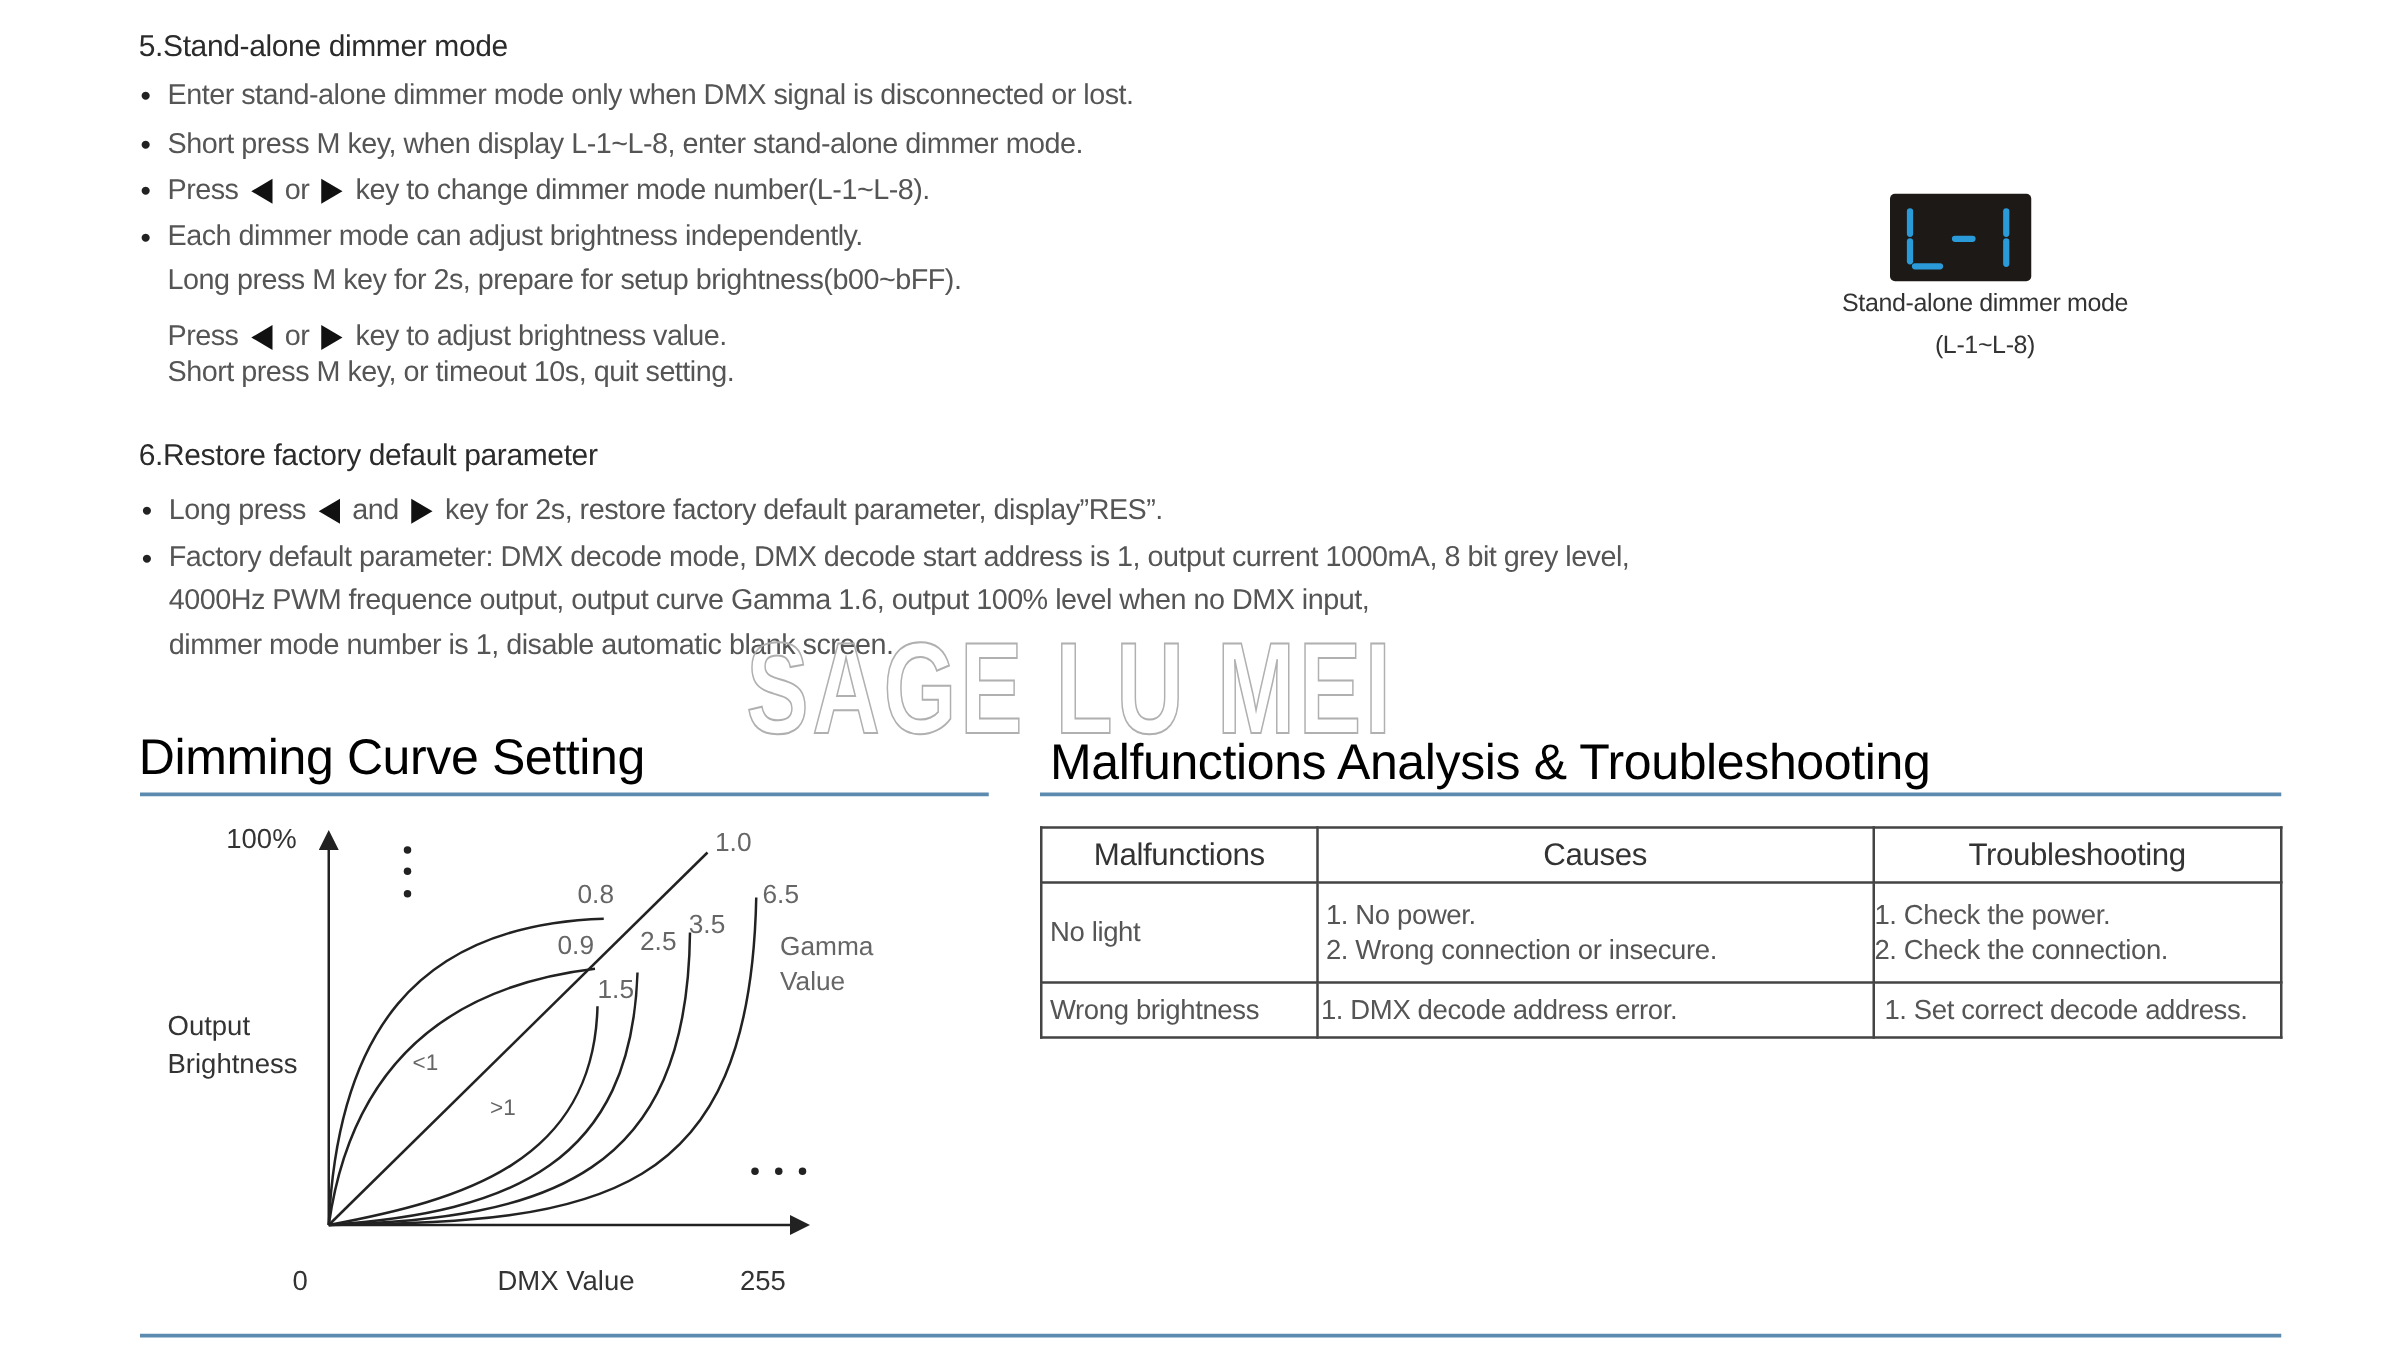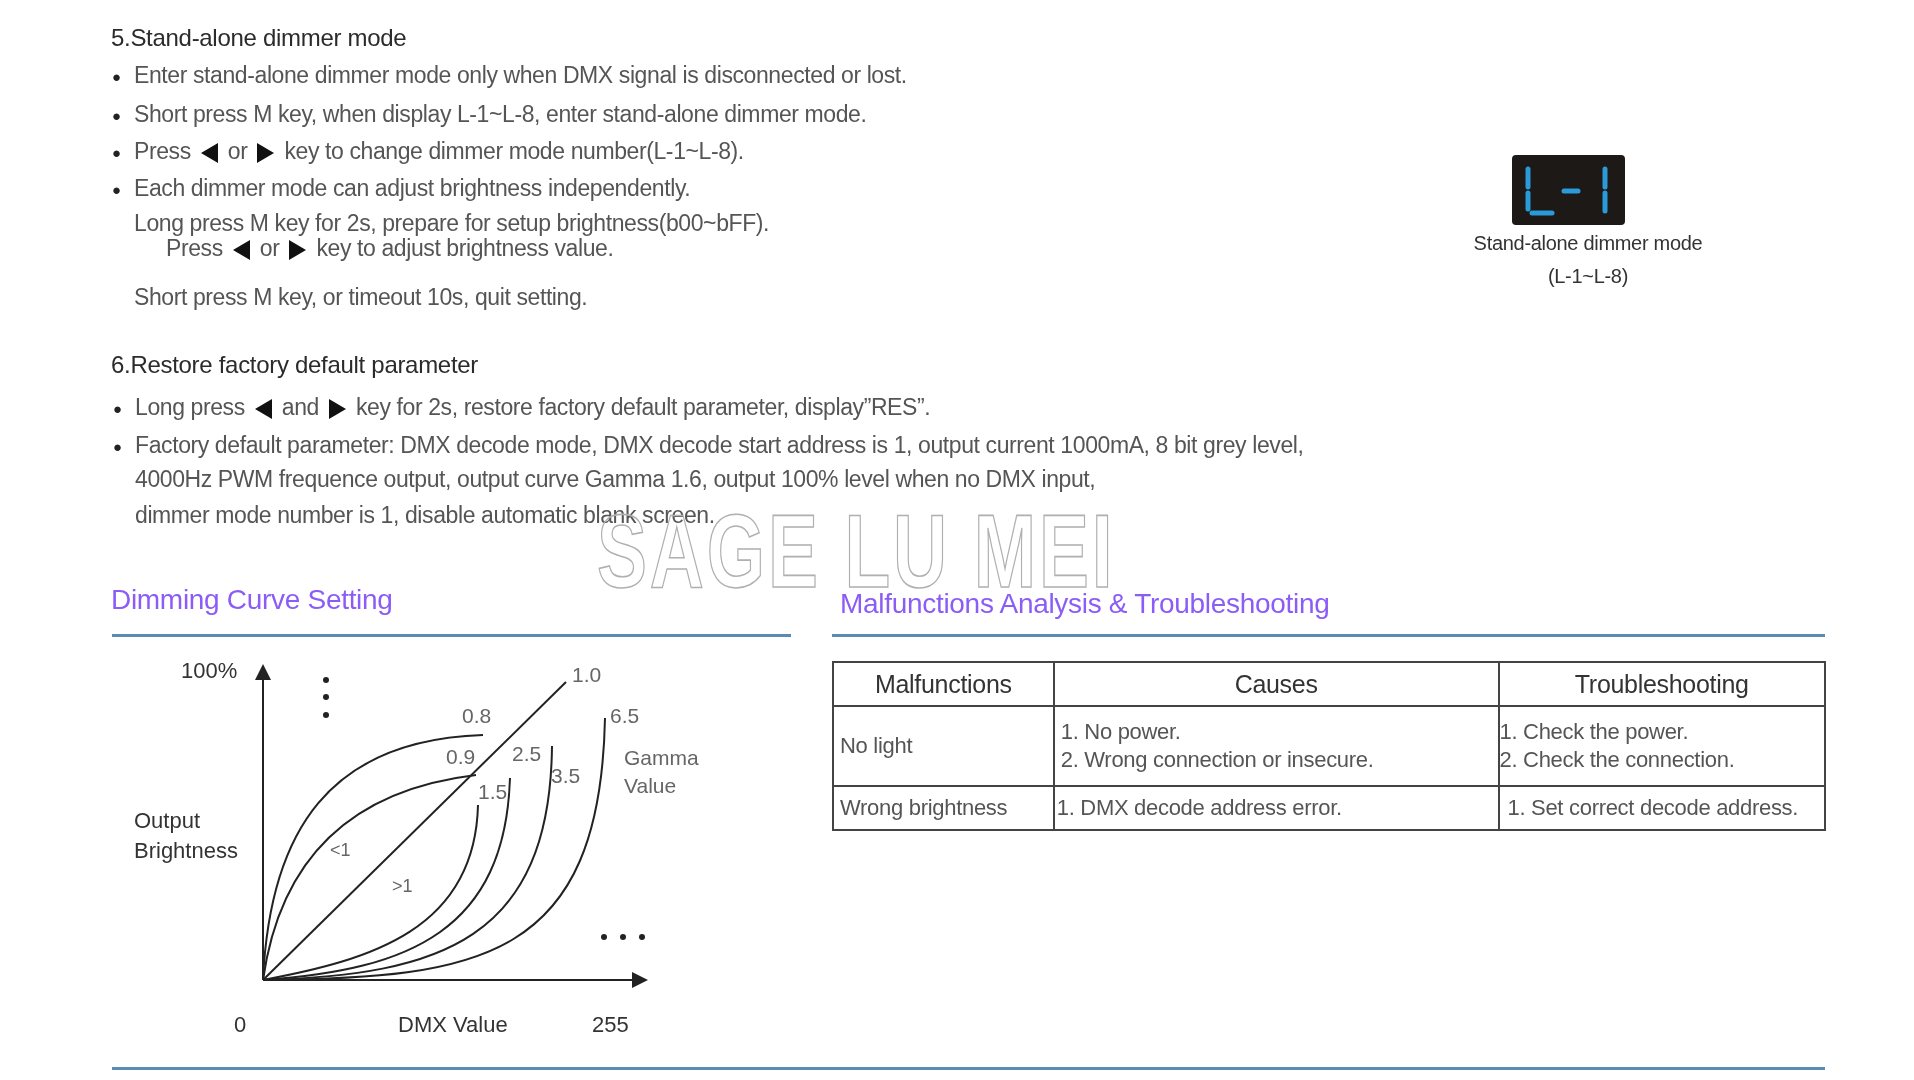--- a/index.html
+++ b/index.html
@@ -10,21 +10,21 @@
   .line { font-size:23px; color:#555; white-space:nowrap; letter-spacing:-0.4px; }
   .bullet::before { content:"●"; font-size:15px; color:#222; position:absolute; left:-22px; top:6px; }
   .tri { display:inline-block; width:0; height:0; vertical-align:middle; margin:0 4px; }
   .tri.left { border-top:10px solid transparent; border-bottom:10px solid transparent; border-right:17px solid #111; }
   .tri.right { border-top:10px solid transparent; border-bottom:10px solid transparent; border-left:17px solid #111; }
   .display { left:1512px; top:155px; width:113px; height:70px; background:#1d1917; border-radius:4px; }
   .caption { width:400px; left:1388px; text-align:center; font-size:20px; color:#333; letter-spacing:-0.3px; }
   .watermark { left:597px; top:492px; font-size:104px; font-weight:bold; letter-spacing:4px;
                color:transparent; -webkit-text-stroke:1.6px #b0b0b0; font-family:"Liberation Sans Narrow","Liberation Sans",sans-serif;
                transform:scaleX(0.72); transform-origin:left top; white-space:nowrap; }
-  .heading { font-size:28px; color:#8b5cf6; white-space:nowrap; letter-spacing:-0.3px; }
+  .heading { font-size:40px; color:#000000; white-space:nowrap; letter-spacing:-0.3px; }
   .rule { height:3px; background:#5d8bb0; }
   table.tbl { position:absolute; left:832px; top:661px; width:994px; border-collapse:collapse; }
   table.tbl td, table.tbl th { border:2px solid #444; font-size:22px; color:#555; font-weight:normal; padding:0 6px; letter-spacing:-0.3px; }
   table.tbl th { height:42px; font-size:25px; color:#333; text-align:center; }
   table.tbl td { vertical-align:middle; }
   .r1 td { height:78px; }
   .r2 td { height:42px; }
   .chart-label { font-size:22px; color:#333; white-space:nowrap; }
   .chart-val { font-size:21px; color:#666; white-space:nowrap; }
 </style>
@@ -37,21 +37,21 @@
 <div class="abs line bullet" style="left:134px;top:101px;"><span>Short press M key, when display L-1~L-8, enter stand-alone dimmer mode.</span></div>
 <div class="abs line bullet" style="left:134px;top:138px;">
   <span>Press</span>
   <span class="tri left"></span>
   <span>or</span>
   <span class="tri right"></span>
   <span>key to change dimmer mode number(L-1~L-8).</span>
 </div>
 <div class="abs line bullet" style="left:134px;top:175px;"><span>Each dimmer mode can adjust brightness independently.</span></div>
 <div class="abs line" style="left:134px;top:210px;"><span>Long press M key for 2s, prepare for setup brightness(b00~bFF).</span></div>
-<div class="abs line" style="left:134px;top:235px;margin-left:32px;">
+<div class="abs line" style="left:134px;top:255px;">
   <span>Press</span>
   <span class="tri left"></span>
   <span>or</span>
   <span class="tri right"></span>
   <span>key to adjust brightness value.</span>
 </div>
 <div class="abs line" style="left:134px;top:284px;"><span>Short press M key, or timeout 10s, quit setting.</span></div>
 
 <div class="abs display">
   <svg width="113" height="70" viewBox="0 0 113 70">
@@ -127,21 +127,21 @@
   </div>
   <div class="abs chart-label" style="left:114px;top:352px;">0</div>
   <div class="abs chart-label" style="left:278px;top:352px;">DMX Value</div>
   <div class="abs chart-label" style="left:472px;top:352px;">255</div>
 
   <div class="abs chart-val" style="left:342px;top:44px;">0.8</div>
   <div class="abs chart-val" style="left:326px;top:85px;">0.9</div>
   <div class="abs chart-val" style="left:452px;top:3px;">1.0</div>
   <div class="abs chart-val" style="left:358px;top:120px;">1.5</div>
   <div class="abs chart-val" style="left:392px;top:82px;">2.5</div>
-  <div class="abs chart-val" style="left:431px;top:68px;margin-top:36px;">3.5</div>
+  <div class="abs chart-val" style="left:431px;top:68px;">3.5</div>
   <div class="abs chart-val" style="left:490px;top:44px;">6.5</div>
   <div class="abs chart-val" style="left:504px;top:84px;line-height:28px;width:90px;">
     <div>Gamma</div>
     <div>Value</div>
   </div>
   <div class="abs chart-val" style="left:210px;top:180px;font-size:18px;">&lt;1</div>
   <div class="abs chart-val" style="left:272px;top:216px;font-size:18px;">&gt;1</div>
 </div>
 
 <div class="abs heading" style="left:829px;top:588px;margin-left:11px;">Malfunctions Analysis &amp; Troubleshooting</div>

